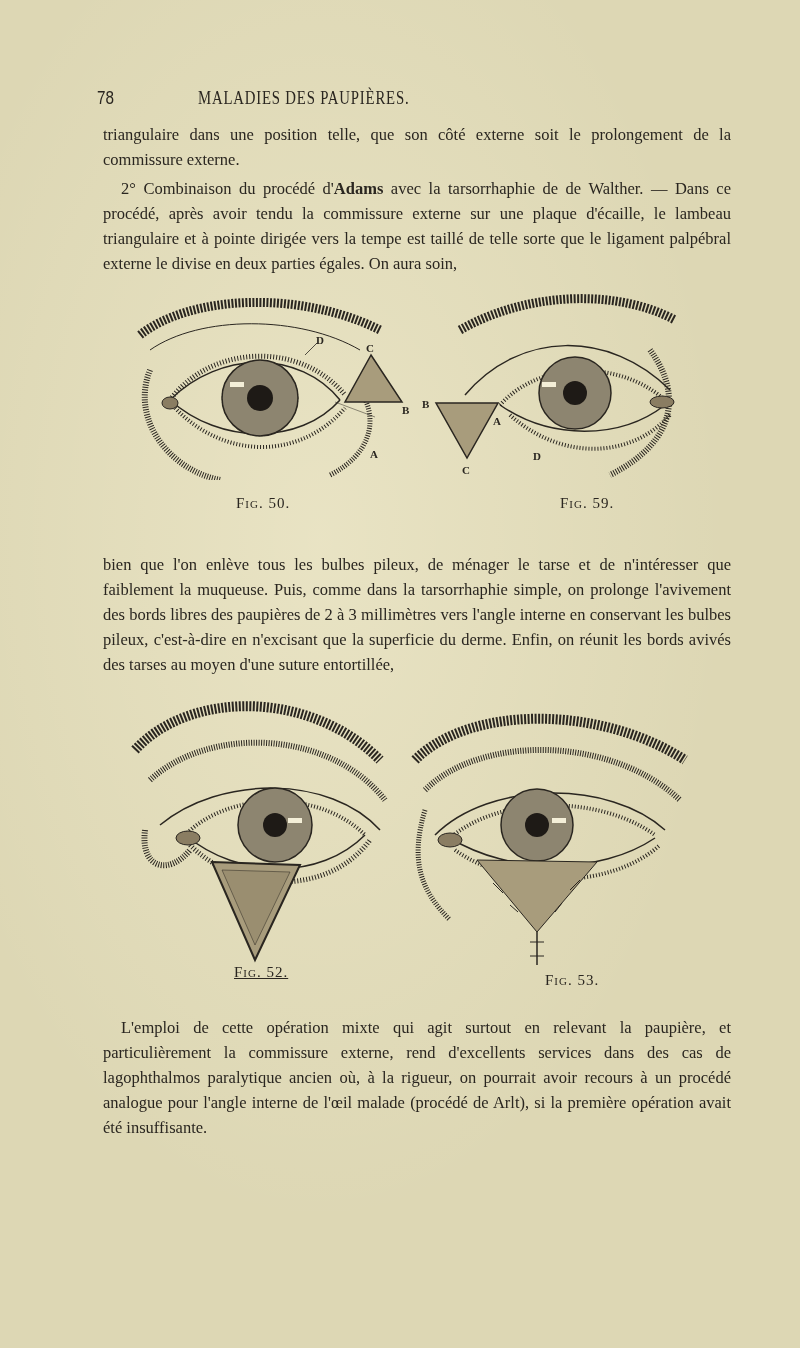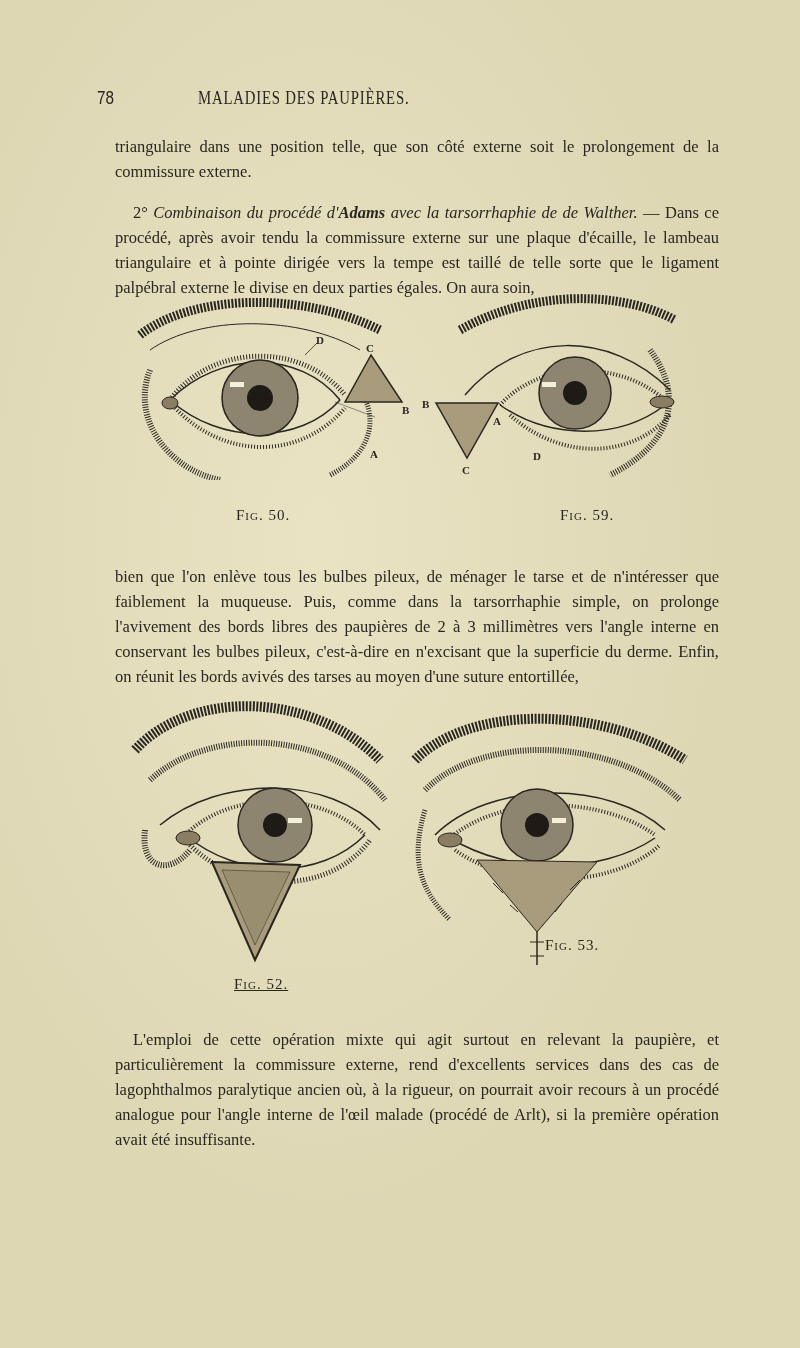--- a/index.html
+++ b/index.html
@@ -13,26 +13,26 @@
   .page {
     position:absolute; inset:0;
     background:
       radial-gradient(ellipse at 40% 40%, rgba(255,250,225,0.35), rgba(0,0,0,0) 60%),
       #ddd7b4;
   }
   .header { position:absolute; top:88px; left:0; width:732px; height:24px; }
   .pagenum { position:absolute; left:97px; top:0; font-size:18px; font-family:"Liberation Sans Narrow","Liberation Sans",sans-serif; transform:scaleX(0.85); transform-origin:left; }
   .running-title { position:absolute; left:198px; top:0; font-size:18px; letter-spacing:1px; transform:scaleX(0.82); transform-origin:left; font-family:"Liberation Serif",serif; }
   .text-block { position:absolute; left:99px; width:636px; font-size:16.5px; line-height:25px; text-align:justify; }
-  .text-block p { margin:16px; }
+  .text-block p { margin:4px; }
   .indent { text-indent:18px; }
-  .italic { font-style:italic; }
+  .italic { }
   .bold { font-weight:bold; }
   .fig { position:absolute; }
-  .caption { position:absolute; font-size:15px; letter-spacing:1px; font-variant:small-caps;margin-top:12px; }
+  .caption { position:absolute; font-size:15px; letter-spacing:1px; font-variant:small-caps; }
   svg { display:block; }
 </style>
 </head>
 <body>
 
 <div class="page">
 
   <div class="header">
     <span class="pagenum">78</span>
     <span class="running-title">MALADIES DES PAUPIÈRES.</span>
@@ -142,19 +142,19 @@
       <g stroke="#2a2620" stroke-width="1">
         <line x1="120" y1="252" x2="134" y2="252"></line>
         <line x1="120" y1="266" x2="134" y2="266"></line>
         <line x1="83" y1="193" x2="93" y2="203"></line>
         <line x1="100" y1="215" x2="108" y2="222"></line>
         <line x1="160" y1="200" x2="170" y2="190"></line>
         <line x1="145" y1="222" x2="152" y2="213"></line>
       </g>
     </svg>
   </div>
-  <div class="caption" style="left:545px; top:925px;">Fig. 53.</div>
+  <div class="caption" style="left:545px; top:972px;">Fig. 53.</div>
 
   <div class="text-block" style="top:1011px;">
     <p class="indent">L'emploi de cette opération mixte qui agit surtout en relevant la paupière, et particulièrement la commissure externe, rend d'excellents services dans des cas de lagophthalmos paralytique ancien où, à la rigueur, on pourrait avoir recours à un procédé analogue pour l'angle interne de l'œil malade (procédé de Arlt), si la première opération avait été insuffisante.</p>
   </div>
 
 </div>
 
 </body></html>

